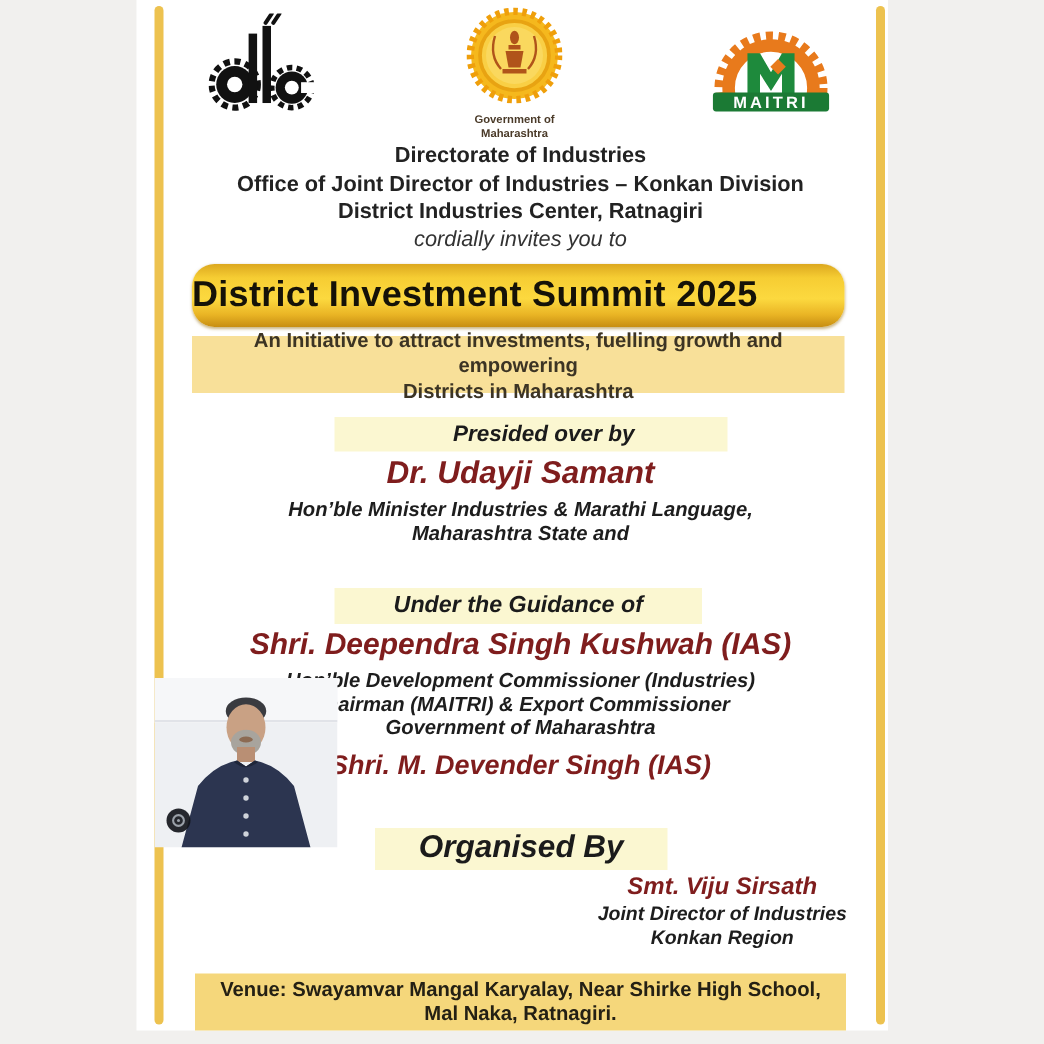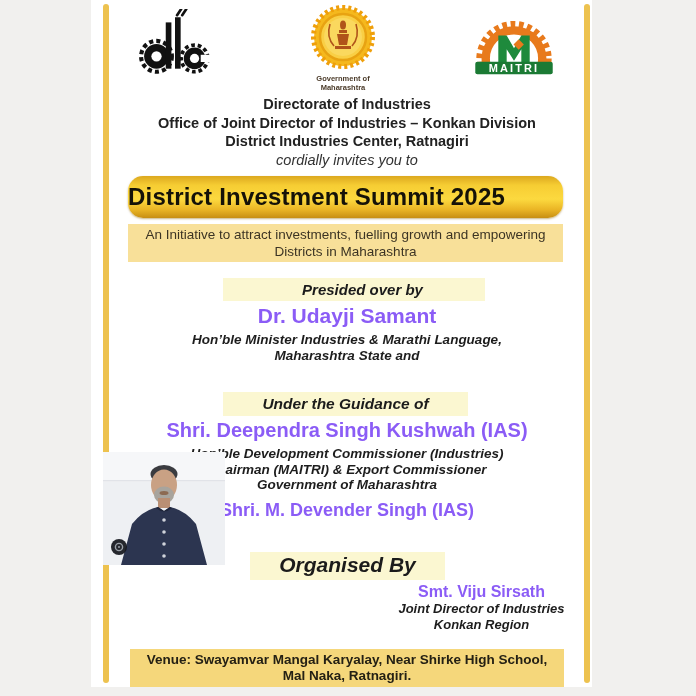--- a/index.html
+++ b/index.html
@@ -23,33 +23,33 @@
   .invite-line{font-size:14.5px;font-style:italic;font-weight:400;color:#333;line-height:19px;}
 
   .title-banner{
     position:absolute;left:37px;top:176px;width:435px;height:42px;border-radius:15px;
     background:linear-gradient(180deg,#dca81f 0%,#f6cd33 22%,#fcd93f 55%,#eab525 80%,#c78e12 100%);
     box-shadow:0 1px 2px rgba(150,110,10,.5);
     text-align:left;line-height:42px;font-size:24px;font-weight:bold;color:#151208;letter-spacing:.2px;
   }
   .subtitle-band{
     position:absolute;left:37px;top:224px;width:435px;height:38px;background:#f8e099;
-    text-align:center;color:#3c3424;font-weight:normal;font-size:13.5px;line-height:17px;
+    text-align:center;color:#3c3424;font-weight:bold;font-size:13.5px;line-height:17px;
     display:flex;flex-direction:column;justify-content:center;
   }
   .band{
     position:absolute;background:#fbf7d1;text-align:center;
     font-style:italic;font-weight:bold;color:#1b1b1b;
   }
   .band-presided{left:132px;top:278px;width:245px;height:23px;font-size:15px;line-height:23px;padding-left:17px;}
   .band-guidance{left:132px;top:392px;width:245px;height:24px;font-size:15.5px;line-height:24px;}
   .band-organised{left:159px;top:552px;width:195px;height:28px;font-size:21px;line-height:25px;}
 
   .center-text{position:absolute;left:18px;width:476px;text-align:center;}
-  .blue-name{color:#8b5cf6;font-weight:bold;}
+  .blue-name{color:#7f1d1d;font-weight:bold;font-style:italic;}
   .name-1{top:304px;font-size:21px;}
   .name-2{top:419px;font-size:20px;}
   .name-3{top:500px;font-size:18px;}
   .desc-line{font-size:13.5px;font-weight:bold;font-style:italic;color:#1d1d1d;line-height:15.5px;}
   .desc-block-1{top:332px;}
   .desc-block-2{top:446px;}
   .desc-block-3{top:524px;}
 
   .photo{position:absolute;left:12px;top:452px;width:122px;height:113px;z-index:5;}
 

